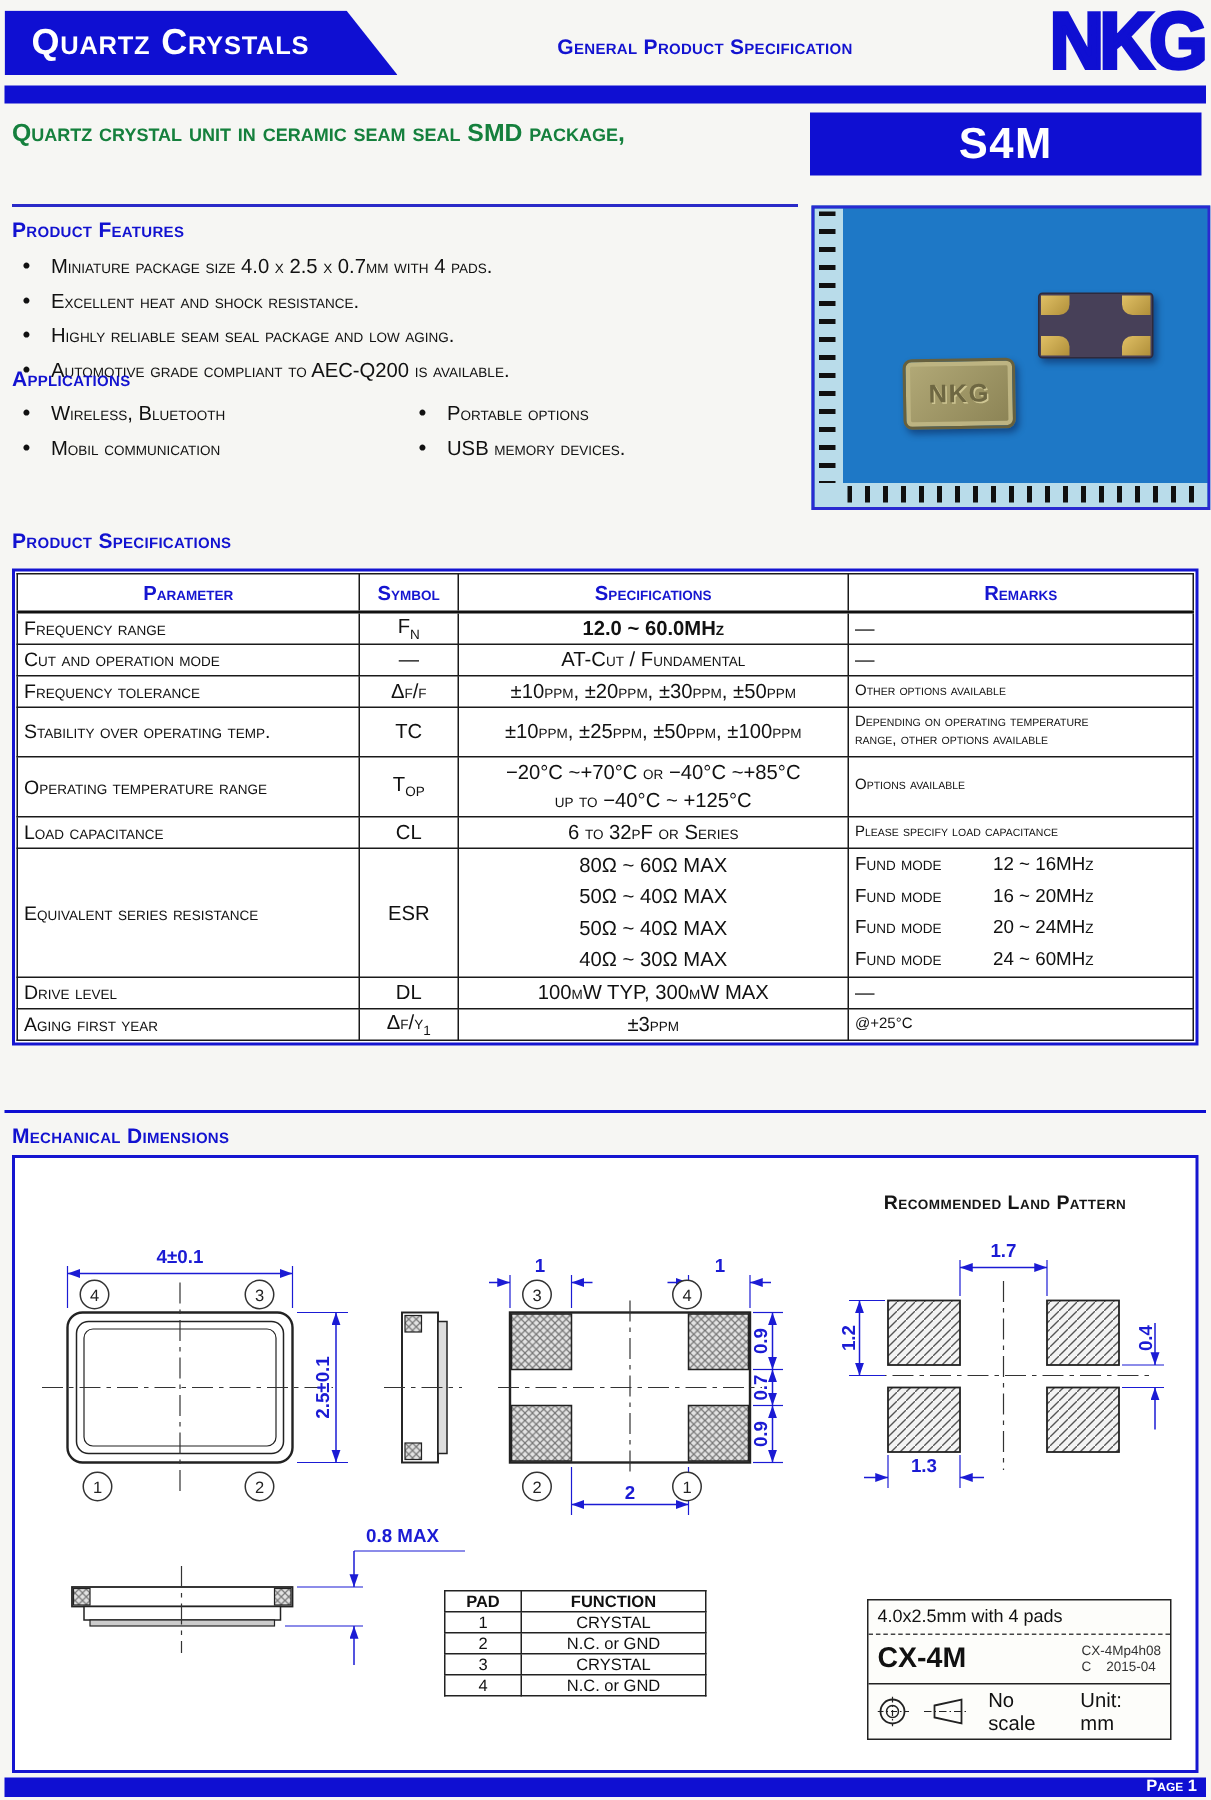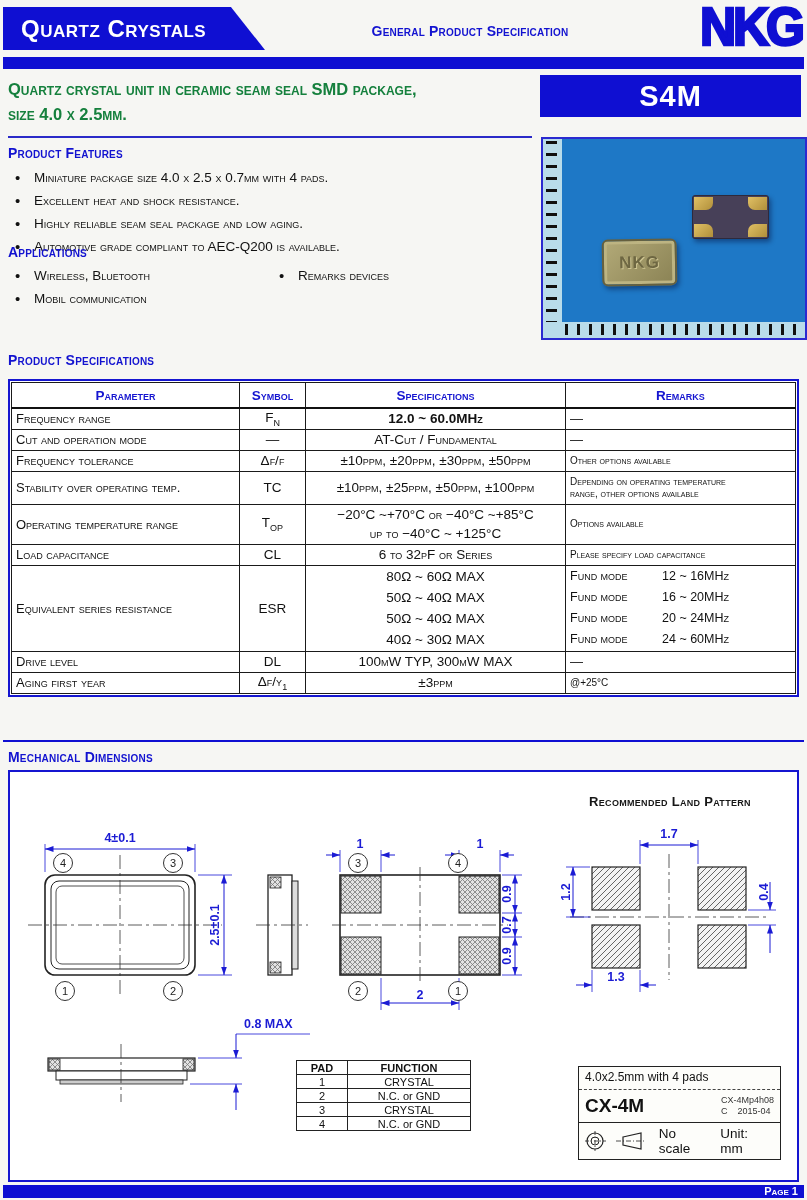--- a/index.html
+++ b/index.html
@@ -95,40 +95,40 @@
 
 <div class="banner">
   <div class="banner-text sc">Quartz Crystals</div>
 </div>
 <div class="header-center sc">General Product Specification</div>
 <div class="logo">NKG</div>
 <div class="header-bar"></div>
 
 <div class="doc-title sc">
   <div>Quartz crystal unit in ceramic seam seal SMD package,</div>
-  <div>size 4.0 x 2.5mm.</div>
 </div>
 <div class="title-rule"></div>
 <div class="badge">S4M</div>
 
 <div class="section-heading sc h-features">Product Features</div>
 <ul class="blist sc features-list">
     <li>Miniature  package size 4.0 x 2.5 x 0.7mm with 4 pads.</li>
     <li>Excellent heat and shock resistance.</li>
     <li>Highly reliable seam seal package and low aging.</li>
     <li>Automotive grade compliant to AEC-Q200 is available.</li>
   </ul>
 
 <div class="section-heading sc h-apps">Applications</div>
 <ul class="blist sc apps-col1">
     <li>Wireless, Bluetooth</li>
     <li>Mobil communication</li>
   </ul>
 <ul class="blist sc apps-col2">
-    <li>Remarks devices</li>
+    <li>Portable options</li>
+    <li>USB memory devices.</li>
   </ul>
 
 <div class="photo">
   <div class="ruler-v">
       <div class="ticks"></div>
     </div>
   <div class="ruler-h">
       <div class="ticks"></div>
     </div>
   <div class="chip-dark">

